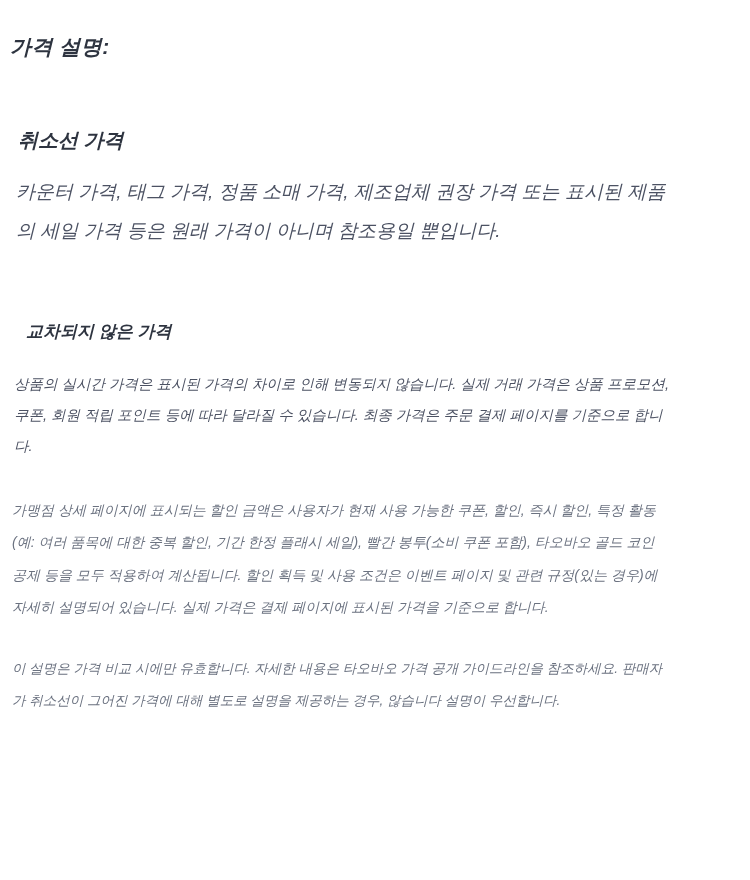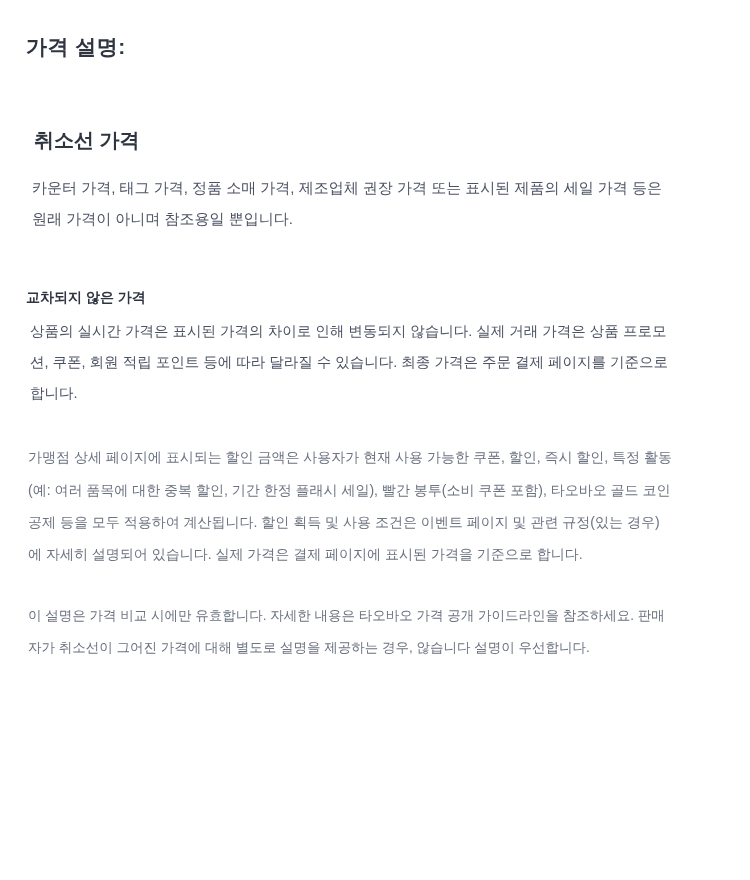--- a/index.html
+++ b/index.html
@@ -12,21 +12,22 @@
     background: #ffffff;
     font-family: "Liberation Sans", sans-serif;
     color: #4a5160;
     overflow: hidden;
   }
   .page {
     position: relative;
     width: 698px;
     height: 880px;
     box-sizing: border-box;
-    padding: 20px 26px 0 26px;
+    padding: 20px 26px 0 10px;
+    font-style: italic;
   }
   .doc-title {
     font-size: 21px;
     font-weight: bold;
     color: #2e3440;
     letter-spacing: 0.5px;
     margin: 0 0 0 0;
     padding-top: 12px;
     line-height: 1.4;
   }
@@ -35,29 +36,29 @@
   }
   .section-title-lg {
     font-size: 20px;
     font-weight: bold;
     color: #2e3440;
     margin: 8px;
     padding-top: 56px;
     line-height: 1.5;
   }
   .section-title-sm {
-    font-size: 14px;
+    font-size: 17px;
     font-weight: bold;
     color: #2e3440;
-    margin: 0;
+    margin: 16px;
     padding-top: 52px;
     line-height: 1.5;
   }
   .para-lg {
-    font-size: 15px;
+    font-size: 19px;
     line-height: 2.05;
     color: #4c5263;
     margin: 0;
     padding-top: 10px;
     padding-left: 6px;
   }
   .para-md {
     font-size: 14.5px;
     line-height: 2.15;
     color: #4c5263;

